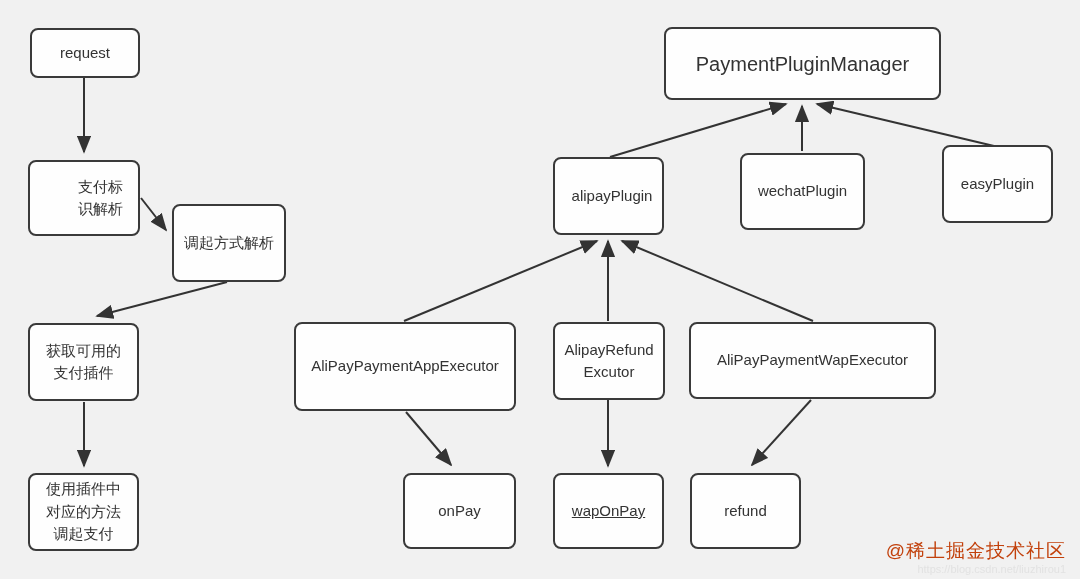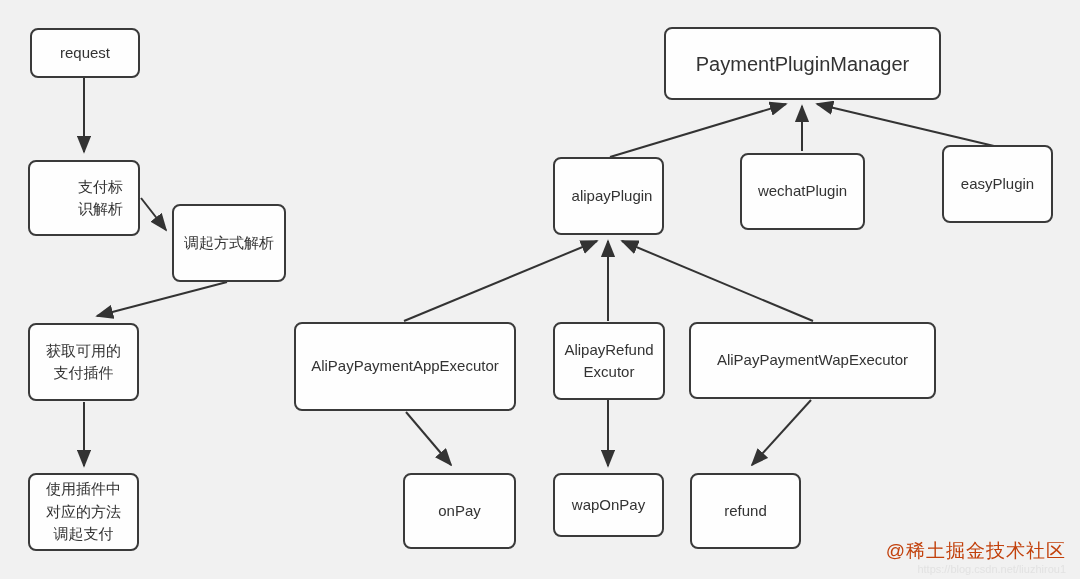--- a/index.html
+++ b/index.html
@@ -89,21 +89,21 @@
   <div class="node big" style="left:664px; top:27px;  width:277px; height:73px;">PaymentPluginManager</div>
   <div class="node" style="left:553px; top:157px; width:111px; height:78px;padding-left:16px;">alipayPlugin</div>
   <div class="node" style="left:740px; top:153px; width:125px; height:77px;">wechatPlugin</div>
   <div class="node" style="left:942px; top:145px; width:111px; height:78px;">easyPlugin</div>
 
   <div class="node break" style="left:553px; top:322px; width:112px; height:78px;">AlipayRefundExcutor</div>
   <div class="node" style="left:294px; top:322px; width:222px; height:89px;">AliPayPaymentAppExecutor</div>
   <div class="node" style="left:689px; top:322px; width:247px; height:77px;">AliPayPaymentWapExecutor</div>
 
   <div class="node" style="left:403px; top:473px; width:113px; height:76px;">onPay</div>
-  <div class="node" style="left:553px; top:473px; width:111px; height:64px;">wapOnPay</div>
+  <div class="node" style="left:553px; top:473px; width:111px; height:76px;text-decoration:underline;">wapOnPay</div>
   <div class="node" style="left:690px; top:473px; width:111px; height:76px;">refund</div>
 
   <div class="watermark">
     <div class="wm-main">@稀土掘金技术社区</div>
     <div class="wm-url">https://blog.csdn.net/liuzhirou1</div>
   </div>
 
 </div>
 
 </body></html>

